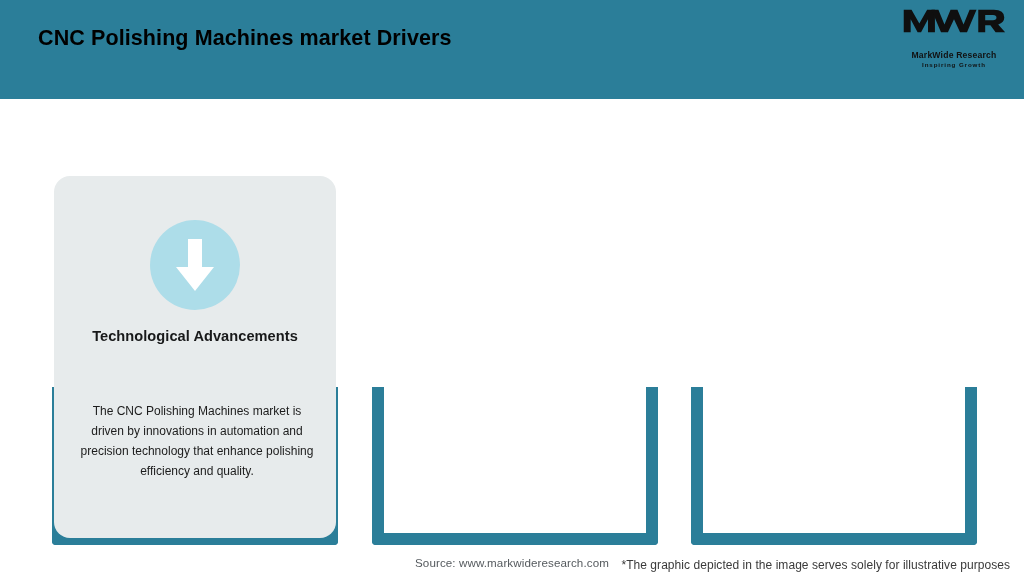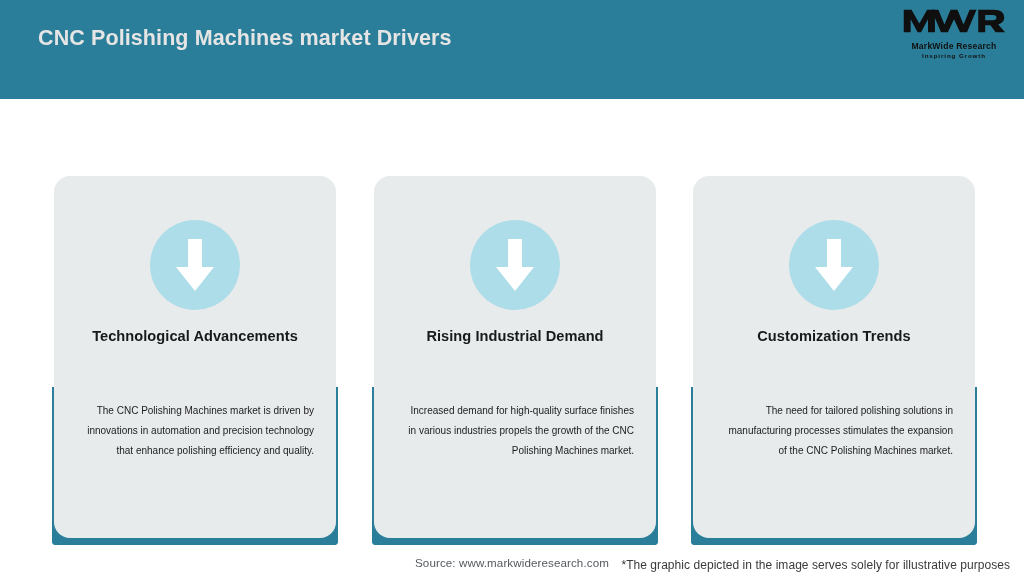--- a/index.html
+++ b/index.html
@@ -25,21 +25,21 @@
     height: 99px;
     background: #2b7e99;
     box-sizing: border-box;
   }
   .header-title {
     position: absolute;
     left: 38px;
     top: 26px;
     font-size: 21.5px;
     font-weight: bold;
-    color: #e5e5e5;
+    color: #000000;
     letter-spacing: 0.1px;
     white-space: nowrap;
   }
 
   
   .logo {
     position: absolute;
     right: 14px;
     top: 8px;
     width: 112px;
@@ -50,21 +50,21 @@
     display: block;
     margin: 0 auto;
     height: 26px;
   }
   .logo-name {
     display: block;
     font-size: 8.6px;
     font-weight: bold;
     color: #111111;
     letter-spacing: 0.2px;
-    margin-top: 7px;
+    margin-top: 16px;
     white-space: nowrap;
   }
   .logo-tag {
     display: block;
     font-size: 6.2px;
     font-weight: bold;
     color: #111111;
     letter-spacing: 0.9px;
     margin-top: 1px;
     white-space: nowrap;
@@ -139,24 +139,24 @@
     font-weight: bold;
     color: #18191a;
     letter-spacing: 0.05px;
   }
 
   .card-body {
     position: absolute;
     left: 26px;
     right: 22px;
     top: 225px;
-    font-size: 10px;
+    font-size: 12px;
     line-height: 20px;
     color: #1c1c1c;
-    text-align: right;
+    text-align: center;
   }
 
   
   .footer-source {
     position: absolute;
     left: 0;
     top: 556px;
     width: 1024px;
     text-align: center;
     font-size: 11.6px;
@@ -206,40 +206,22 @@
           <polygon points="15,2 29,2 29,30 41,30 22,54 3,30 15,30" fill="#ffffff"></polygon>
         </svg>
       </div>
       <div class="card-title">Technological Advancements</div>
       <div class="card-body">The CNC Polishing Machines market is driven by innovations in automation and precision technology that enhance polishing efficiency and quality.</div>
     </div>
   </div>
 
   <div class="card-wrap c2">
     <div class="card-frame"></div>
-    <div class="card">
-      <div class="card-icon">
-        <svg width="44" height="56" viewBox="0 0 44 56" aria-hidden="true">
-          <polygon points="15,2 29,2 29,30 41,30 22,54 3,30 15,30" fill="#ffffff"></polygon>
-        </svg>
-      </div>
-      <div class="card-title">Rising Industrial Demand</div>
-      <div class="card-body">Increased demand for high-quality surface finishes in various industries propels the growth of the CNC Polishing Machines market.</div>
-    </div>
   </div>
 
   <div class="card-wrap c3">
     <div class="card-frame"></div>
-    <div class="card">
-      <div class="card-icon">
-        <svg width="44" height="56" viewBox="0 0 44 56" aria-hidden="true">
-          <polygon points="15,2 29,2 29,30 41,30 22,54 3,30 15,30" fill="#ffffff"></polygon>
-        </svg>
-      </div>
-      <div class="card-title">Customization Trends</div>
-      <div class="card-body">The need for tailored polishing solutions in manufacturing processes stimulates the expansion of the CNC Polishing Machines market.</div>
-    </div>
   </div>
 
 </div>
 
 <div class="footer-source">Source: www.markwideresearch.com</div>
 <div class="footer-note">*The graphic depicted in the image serves solely for illustrative purposes</div>
 
 </body></html>

